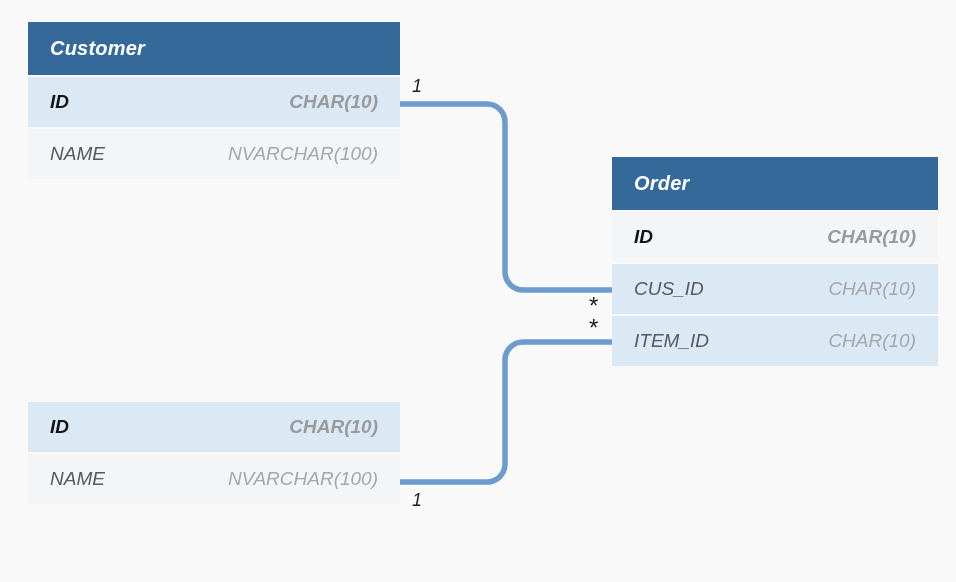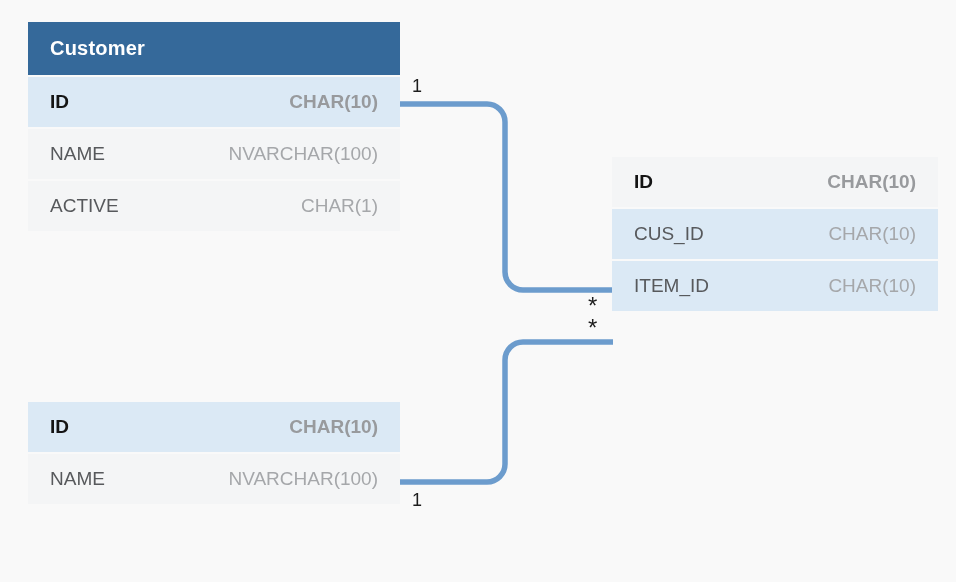--- a/index.html
+++ b/index.html
@@ -7,20 +7,21 @@
     padding: 0;
     background: #f9f9f9;
   }
   #canvas {
     position: relative;
     width: 956px;
     height: 582px;
     background: var(--page-bg, #f9f9f9);
     overflow: hidden;
     font-family: "Liberation Sans", "DejaVu Sans", sans-serif;
+    font-style: italic;
   }
   svg.rel-layer {
     position: absolute;
     left: 0;
     top: 0;
     z-index: 1;
   }
   .rel-line {
     stroke: var(--connector, #6c9ccd);
     stroke-width: 5.5;
@@ -42,22 +43,22 @@
     border-bottom: 2px solid var(--page-bg, #f9f9f9);
     letter-spacing: 0.2px;
   }
   .entity-row {
     height: 52px;
     box-sizing: border-box;
     background: var(--row-bg, #f4f5f6);
     border-bottom: 2px solid var(--page-bg, #f9f9f9);
     display: flex;
     justify-content: space-between;
-    align-items: flex-end;
-    padding: 14px 22px;
+    align-items: center;
+    padding: 0 22px;
     font-size: 19px;
     gap: 10px;
   }
   .entity-row.highlight {
     background: var(--key-row-bg, #dbe9f5);
   }
   .col-name {
     color: var(--name-color, #57595c);
     white-space: nowrap;
   }
@@ -91,26 +92,23 @@
 <div class="entity" style="left: 28px; top: 22px; width: 372px;">
       <div class="entity-header">Customer</div>
       <div class="entity-row highlight key">
         <span class="col-name">ID</span>
         <span class="col-type">CHAR(10)</span>
       </div>
       <div class="entity-row">
         <span class="col-name">NAME</span>
         <span class="col-type">NVARCHAR(100)</span>
       </div>
-      <div class="entity-row">
-        <span class="col-name">ACTIVE</span>
-        <span class="col-type">CHAR(1)</span>
-      </div>
     </div>
     <div class="entity" style="left: 612px; top: 157px; width: 326px;">
+      <div class="entity-header">Order</div>
       <div class="entity-row key">
         <span class="col-name">ID</span>
         <span class="col-type">CHAR(10)</span>
       </div>
       <div class="entity-row highlight">
         <span class="col-name">CUS_ID</span>
         <span class="col-type">CHAR(10)</span>
       </div>
       <div class="entity-row highlight">
         <span class="col-name">ITEM_ID</span>

